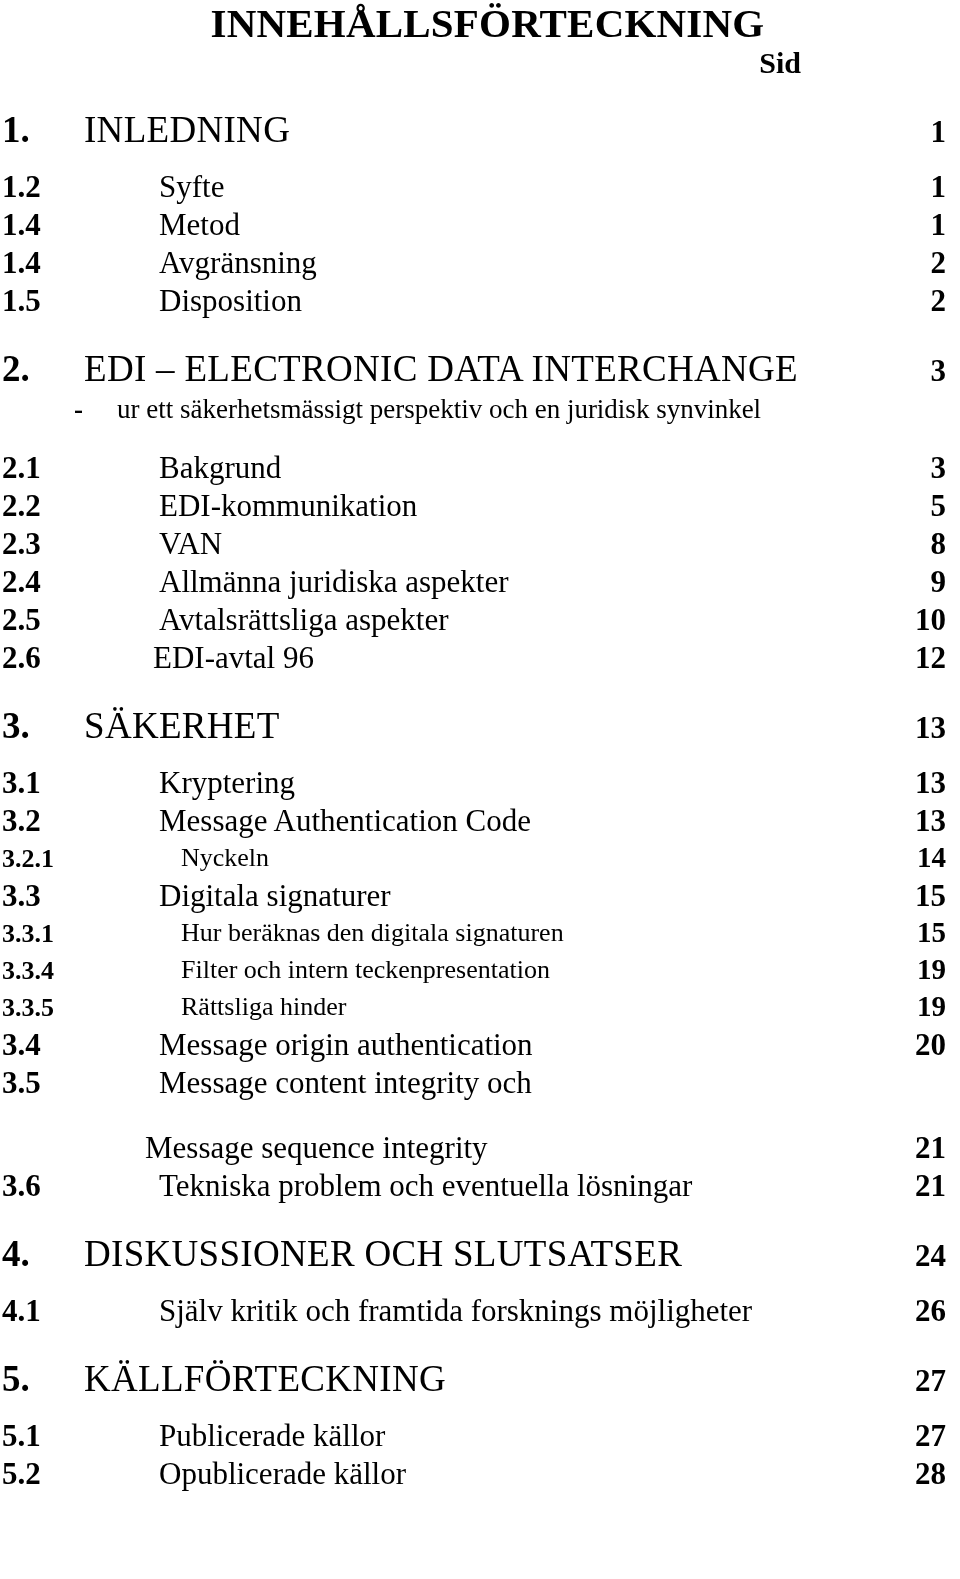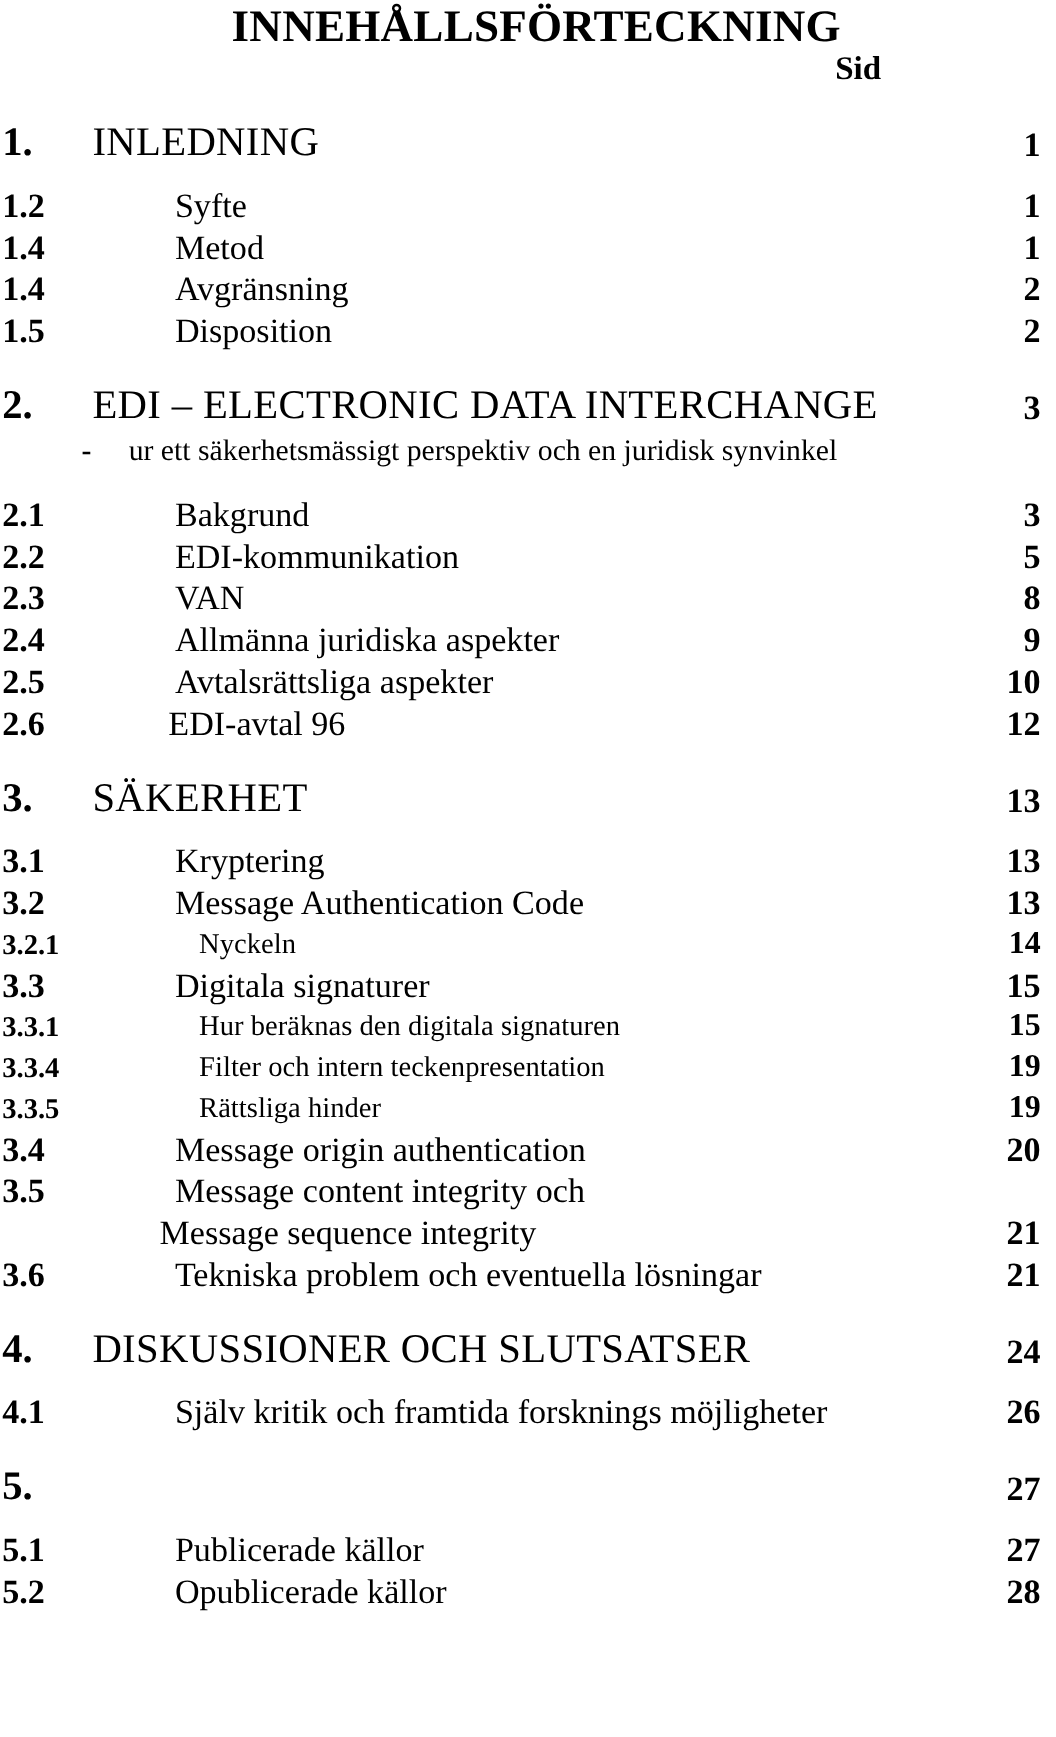--- a/index.html
+++ b/index.html
@@ -148,20 +148,21 @@
   }
   .lvl-subtitle .label {
     left: 117px;
     font-size: 27px;
   }
 
   
   .lvl-continuation {
     height: 38px;
     font-size: 31px;
+    margin-top: 27px;
   }
   .lvl-continuation .label {
     left: 145px;
     font-size: 31px;
   }
   .lvl-continuation .page {
     font-size: 31px;
   }
 
   
@@ -318,20 +319,21 @@
       </div>
       <div class="gap-sm"></div>
       <div class="row lvl-section">
         <span class="num">4.1</span>
         <span class="label">Själv kritik och framtida forsknings möjligheter</span>
         <span class="page">26</span>
       </div>
       <div class="gap-md"></div>
       <div class="row lvl-chapter">
         <span class="num">5.</span>
+        <span class="label">KÄLLFÖRTECKNING</span>
         <span class="page">27</span>
       </div>
       <div class="gap-sm"></div>
       <div class="row lvl-section">
         <span class="num">5.1</span>
         <span class="label">Publicerade källor</span>
         <span class="page">27</span>
       </div>
       <div class="row lvl-section">
         <span class="num">5.2</span>

